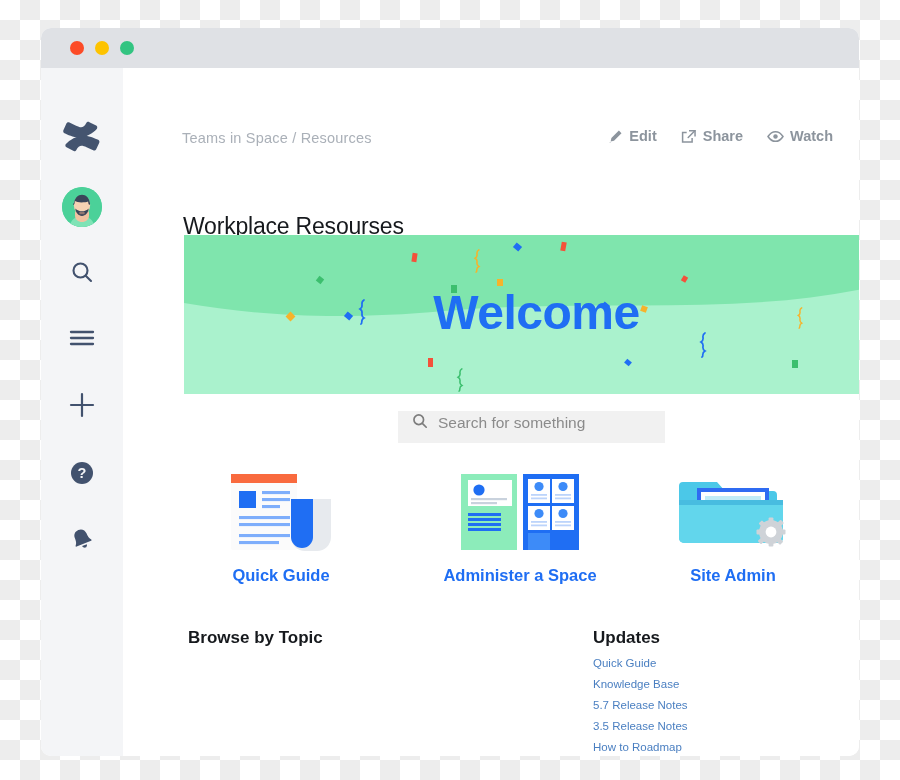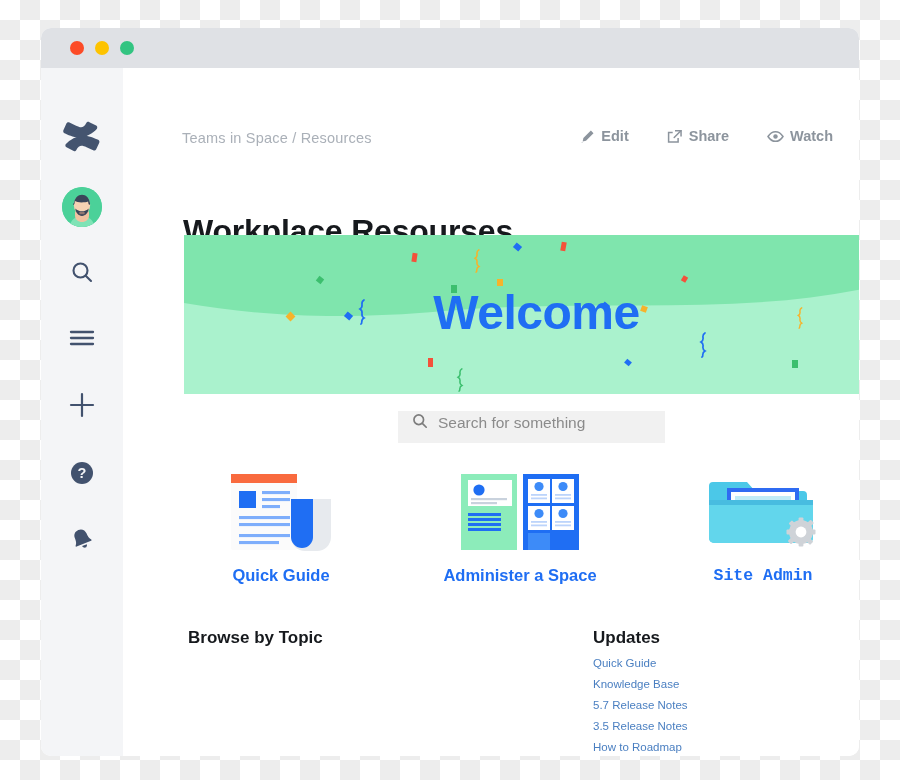--- a/index.html
+++ b/index.html
@@ -66,31 +66,31 @@
     width: 736px; height: 688px; background: #fff;
   }
 
   .breadcrumb {
     position: absolute; left: 59px; top: 62px;
     font-size: 14.5px; color: #aab0b8; letter-spacing: .2px;
   }
 
   .actions {
     position: absolute; right: 26px; top: 60px;
-    display: flex; gap: 38px; align-items: center;
+    display: flex; gap: 24px; align-items: center;
   }
   .action {
     display: flex; align-items: center; gap: 6px;
     font-size: 14.5px; color: #8c949d; font-weight: 600;
   }
   .action svg { display: block; }
 
   .page-title {
     position: absolute; left: 60px; top: 145px;
-    font-size: 32px; font-weight: 700; color: #16191d; letter-spacing: -.2px;
+    font-size: 23px; font-weight: 400; color: #16191d; letter-spacing: -.2px;
   }
 
   
   .banner {
     position: absolute; left: 61px; top: 167px;
     width: 705px; height: 159px;
     background: #a4f0c6;
     overflow: hidden;
   }
   .banner-wave {
@@ -114,21 +114,21 @@
   }
   .search-text { font-size: 15.5px; color: #8b8b8b; margin-left: 10px; }
 
   
   .cards { position: absolute; left: 0; top: 398px; width: 736px; height: 130px; }
   .card {
     position: absolute; width: 200px; text-align: center;
   }
   .card-1 { left: 58px; }
   .card-2 { left: 297px; }
-  .card-3 { left: 540px; font-family: Liberation Mono, monospace; }
+  .card-3 { left: 510px; }
   .card-art { height: 92px; display: flex; align-items: center; justify-content: center; }
   .card-label {
     margin-top: 8px; font-size: 16.5px; font-weight: 700; color: #1f6ef3;
   }
 
   
   .lists { position: absolute; left: 0; top: 560px; width: 736px; }
   .sec-title { font-size: 17px; font-weight: 700; color: #16191d; }
   .col-title { font-size: 15px; font-weight: 700; color: #16191d; margin-top: 19px; }
   .link {

